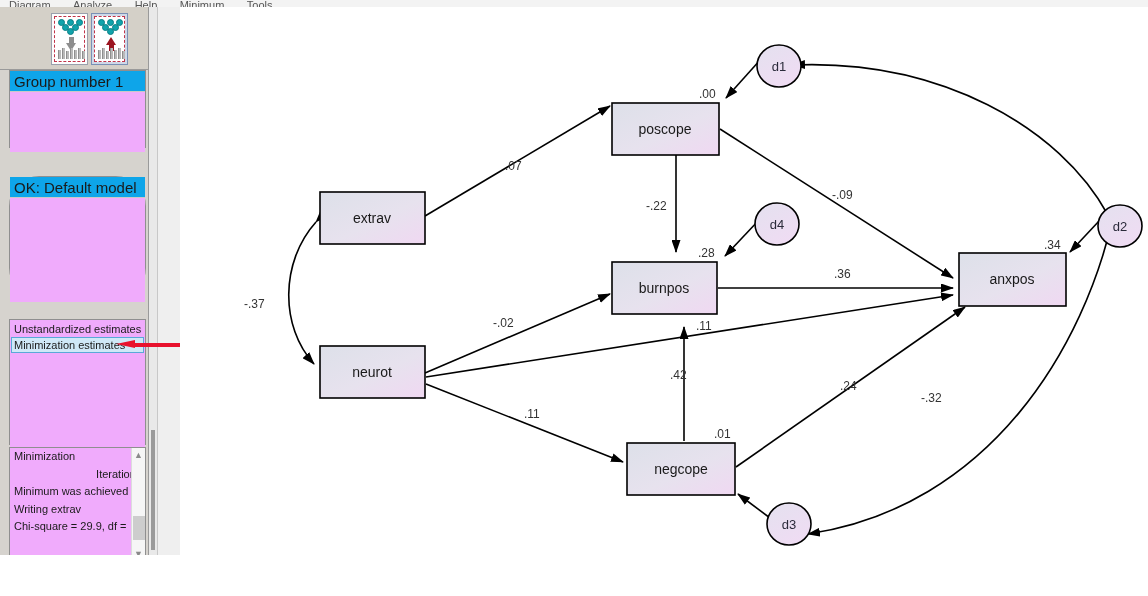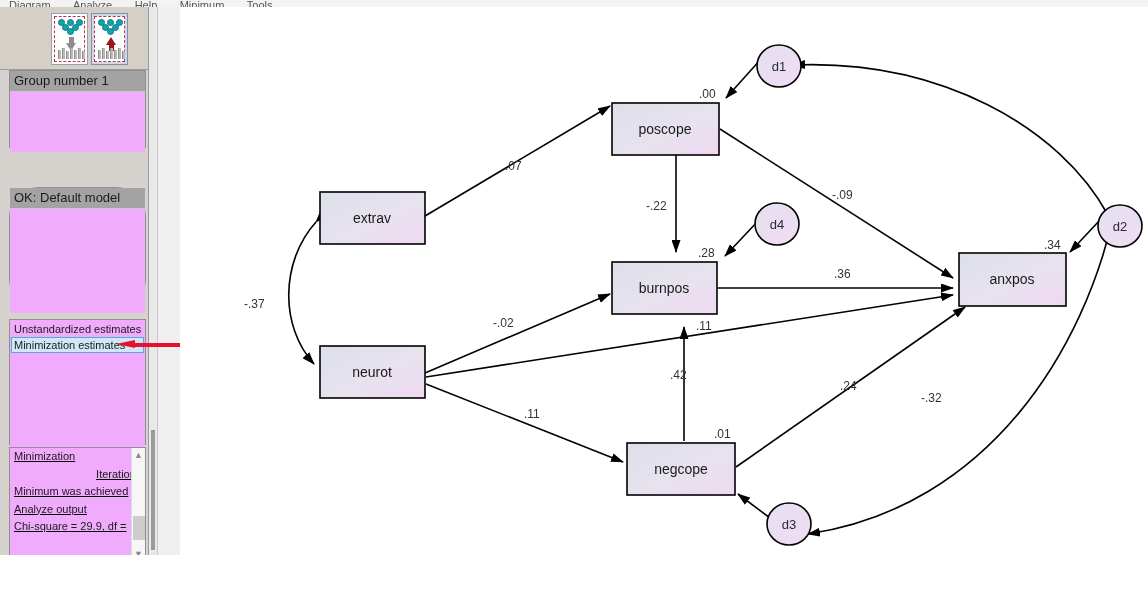--- a/index.html
+++ b/index.html
@@ -49,35 +49,35 @@
     border-left:5.5px solid transparent;border-right:5.5px solid transparent;border-top:8px solid #8e8e8e;}
   .arrowr{position:absolute;left:12px;top:20px;width:9px;height:14px;}
   .arrowr:before{content:"";position:absolute;left:2px;top:7px;width:5px;height:7px;background:#9b1420;}
   .arrowr:after{content:"";position:absolute;left:-1px;top:0;width:0;height:0;
     border-left:5.5px solid transparent;border-right:5.5px solid transparent;border-bottom:8px solid #9b1420;}
   .bars{position:absolute;left:2px;bottom:2px;width:29px;height:11px;}
   .bars u{position:absolute;bottom:0;width:2px;background:#b9b9b9;border-left:1px solid #8e8e8e;}
 
   .panel{position:absolute;left:9px;width:137px;background:#fff;
     border:1px solid #8f8f8f;box-sizing:border-box;}
-  .panel-hd{height:21px;background:#a3a3a3;border-bottom:1px solid #c9c9c9;
-    font-size:13px;color:#1a1a1a;padding:2px 0 0 4px;box-sizing:border-box;
+  .panel-hd{height:21px;background:#0ea5e9;border-bottom:1px solid #c9c9c9;
+    font-size:15px;color:#1a1a1a;padding:2px 0 0 4px;box-sizing:border-box;
     white-space:nowrap;overflow:hidden;}
   .panel-body{position:relative;background:#f0abfc;}
   #pGroups{top:63px;height:78px;}
   #pGroups .panel-body{height:60px;}
-  #pModels{top:180px;height:122px;border-radius:30px;}
+  #pModels{top:169px;height:122px;border-radius:30px;}
   #pModels .panel-body{height:104px;}
   #pViews{top:312px;height:126px;}
   #pViews .panel-body{height:126px;padding-top:1px;}
   .vitem{font-size:11px;color:#1a1a1a;padding:1px 3px;margin:0 1px;
     line-height:14px;white-space:nowrap;}
   .vitem.selected{background:#cfe8f7;border:1px solid #5aa8d8;
     padding:0 2px;}
-  #pLog{top:440px;height:115px;text-decoration:underline;}
+  #pLog{top:440px;height:115px;}
   #pLog .panel-body{height:113px;overflow:hidden;}
   .logline{font-size:11px;color:#1a1a1a;line-height:17.5px;
     padding-left:4px;white-space:nowrap;}
   .logline.ind{padding-left:16px;text-align:right;}
   
   #logsb{position:absolute;right:0;top:0;width:14px;height:113px;background:#f6f6f6;
     border-left:1px solid #dcdcdc;box-sizing:border-box;}
   .sbbtn{position:absolute;left:0;width:13px;height:14px;color:#8a8a8a;
     font-size:9px;text-align:center;line-height:14px;}
   .sbup{top:0;}
@@ -181,21 +181,21 @@
       <div class="vitem">Unstandardized estimates</div>
       <div class="vitem selected">Minimization estimates</div>
     </div>
   </div>
 
   <div class="panel" id="pLog">
     <div class="panel-body">
       <div class="logline">Minimization</div>
       <div class="logline ind">Iteration 5</div>
       <div class="logline">Minimum was achieved</div>
-      <div class="logline">Analyze output</div>
+      <div class="logline">Writing extrav</div>
       <div class="logline">Chi-square = 29.9, df = </div>
       <div id="logsb">
         <div class="sbbtn sbup">▲</div>
         <div id="logthumb"></div>
         <div class="sbbtn sbdn">▼</div>
       </div>
     </div>
   </div>
 </div>
 

